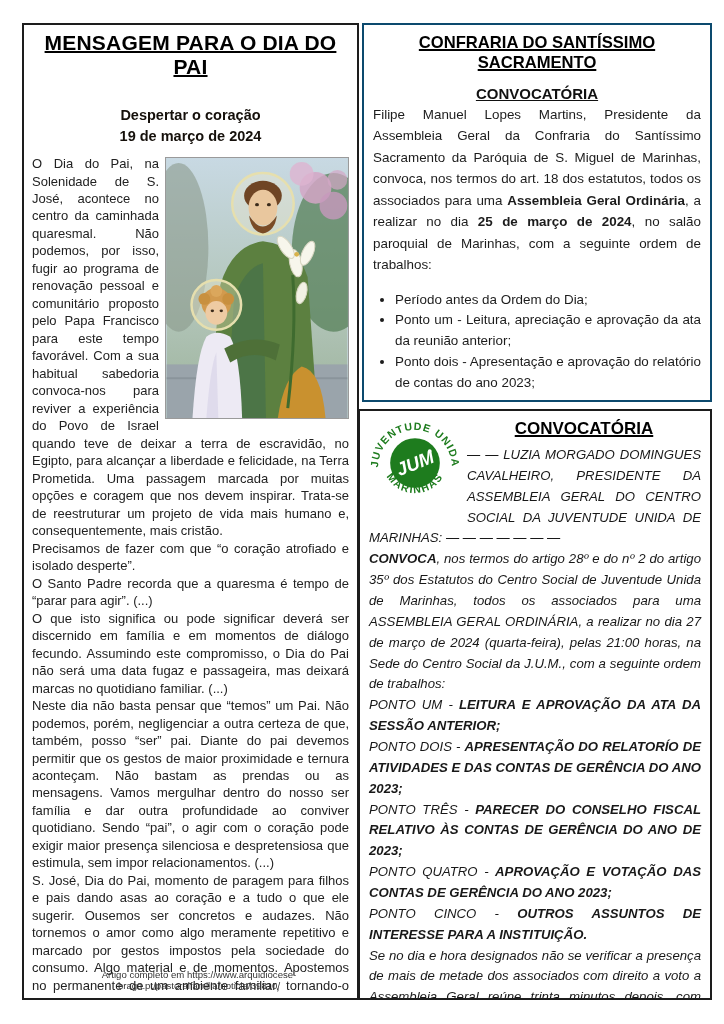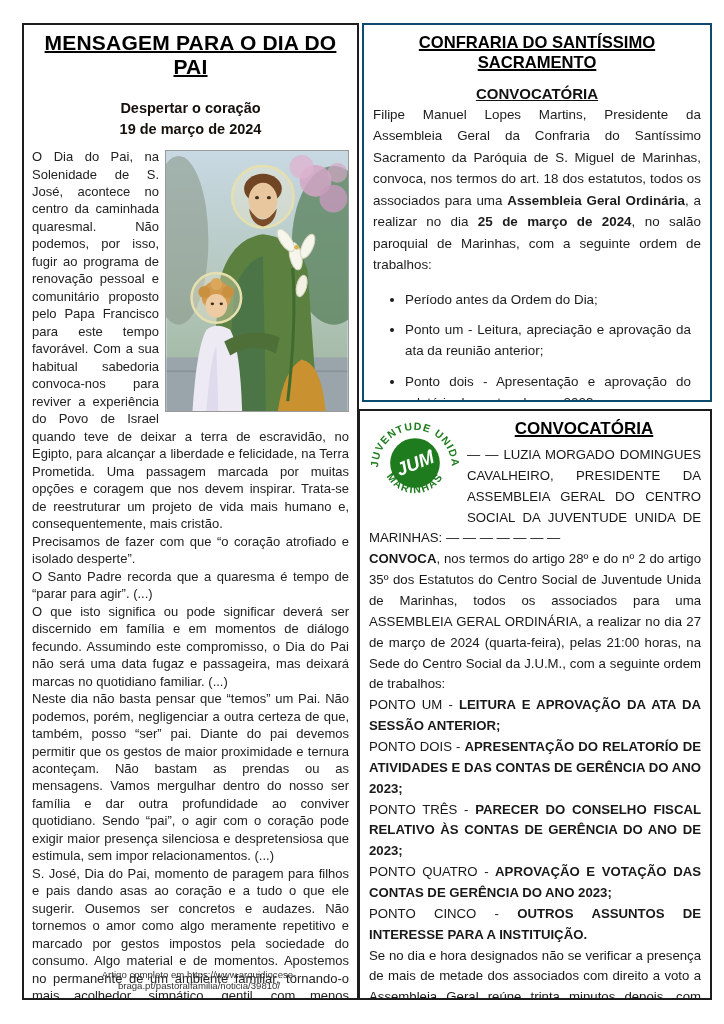--- a/index.html
+++ b/index.html
@@ -9,48 +9,48 @@
   .page{position:relative;width:648px;height:1024px;background:#fff;}
 
   
   .left-panel{position:absolute;left:22px;top:23px;width:337px;height:977px;
       border:2px solid #1d1d1d;box-sizing:border-box;padding:4px 8px 6px 8px;overflow:hidden;}
   .lp-title{text-align:center;font-weight:bold;font-size:21px;letter-spacing:.2px;
       text-decoration:underline;text-decoration-thickness:2px;color:#000;margin-top:2px;}
   .lp-subtitle{text-align:center;font-weight:bold;font-size:13.2px;letter-spacing:.2px;
       text-decoration:underline;color:#000;margin-top:1px;}
   .lp-heading{text-align:center;font-weight:bold;font-size:14.5px;color:#15100b;
-      margin-top:19px;line-height:1.45;}
+      margin-top:26px;line-height:1.45;}
   .lp-body{margin-top:8px;height:852px;overflow:hidden;text-align:justify;
       font-size:13px;line-height:1.345;color:#222;}
   .lp-body p{margin:0;}
   .joseph-img{float:right;width:184px;height:262px;margin:2px 0 5px 6px;
       border:1px solid #9a9a9a;box-sizing:border-box;background:#c5d6de;}
   .lp-footer{position:absolute;left:17px;right:0;bottom:7px;text-align:center;
       font-size:9.6px;color:#333;}
 
   
   .confraria-panel{position:absolute;left:362px;top:23px;width:350px;height:379px;
       border:2px solid #0c4a6e;box-sizing:border-box;padding:6px 9px;overflow:hidden;}
   .rp-title{text-align:center;font-weight:bold;font-size:16.6px;color:#000;
       text-decoration:underline;text-decoration-thickness:2px;margin-top:2px;}
   .rp-subtitle{text-align:center;font-weight:bold;font-size:15px;color:#111;
       text-decoration:underline;margin-top:12px;}
   .rp-body{margin-top:2px;font-size:13.4px;line-height:1.6;text-align:justify;color:#1c1c1c;}
   .rb{font-weight:bold;}
   .agenda-list{margin:14px 0 0 0;padding-left:22px;}
-  .agenda-list li{margin:10px;font-size:13.4px;line-height:1.55;text-align:justify;}
+  .agenda-list li{margin:0;font-size:13.4px;line-height:1.55;text-align:justify;}
 
   .jum-panel{position:absolute;left:358px;top:409px;width:354px;height:591px;
       border:2px solid #1d1d1d;box-sizing:border-box;padding:6px 9px;overflow:hidden;}
   .jum-logo{float:left;width:92px;height:92px;margin:0 6px 2px 0;}
   .jum-title{text-align:center;font-weight:bold;font-size:17px;color:#000;
       text-decoration:underline;text-decoration-thickness:2px;margin:2px 0 6px 95px;}
   .jum-body{font-size:13.2px;line-height:1.58;text-align:justify;color:#181818;}
-  .jum-body p{margin:0;}
+  .jum-body p{margin:0;font-style:italic;}
 </style>
 </head>
 <body>
 
 <div class="page">
 
   <div class="left-panel">
     <div class="lp-title">MENSAGEM PARA O DIA DO PAI</div>
     <div class="lp-heading">
       <div>Despertar o coração</div>

